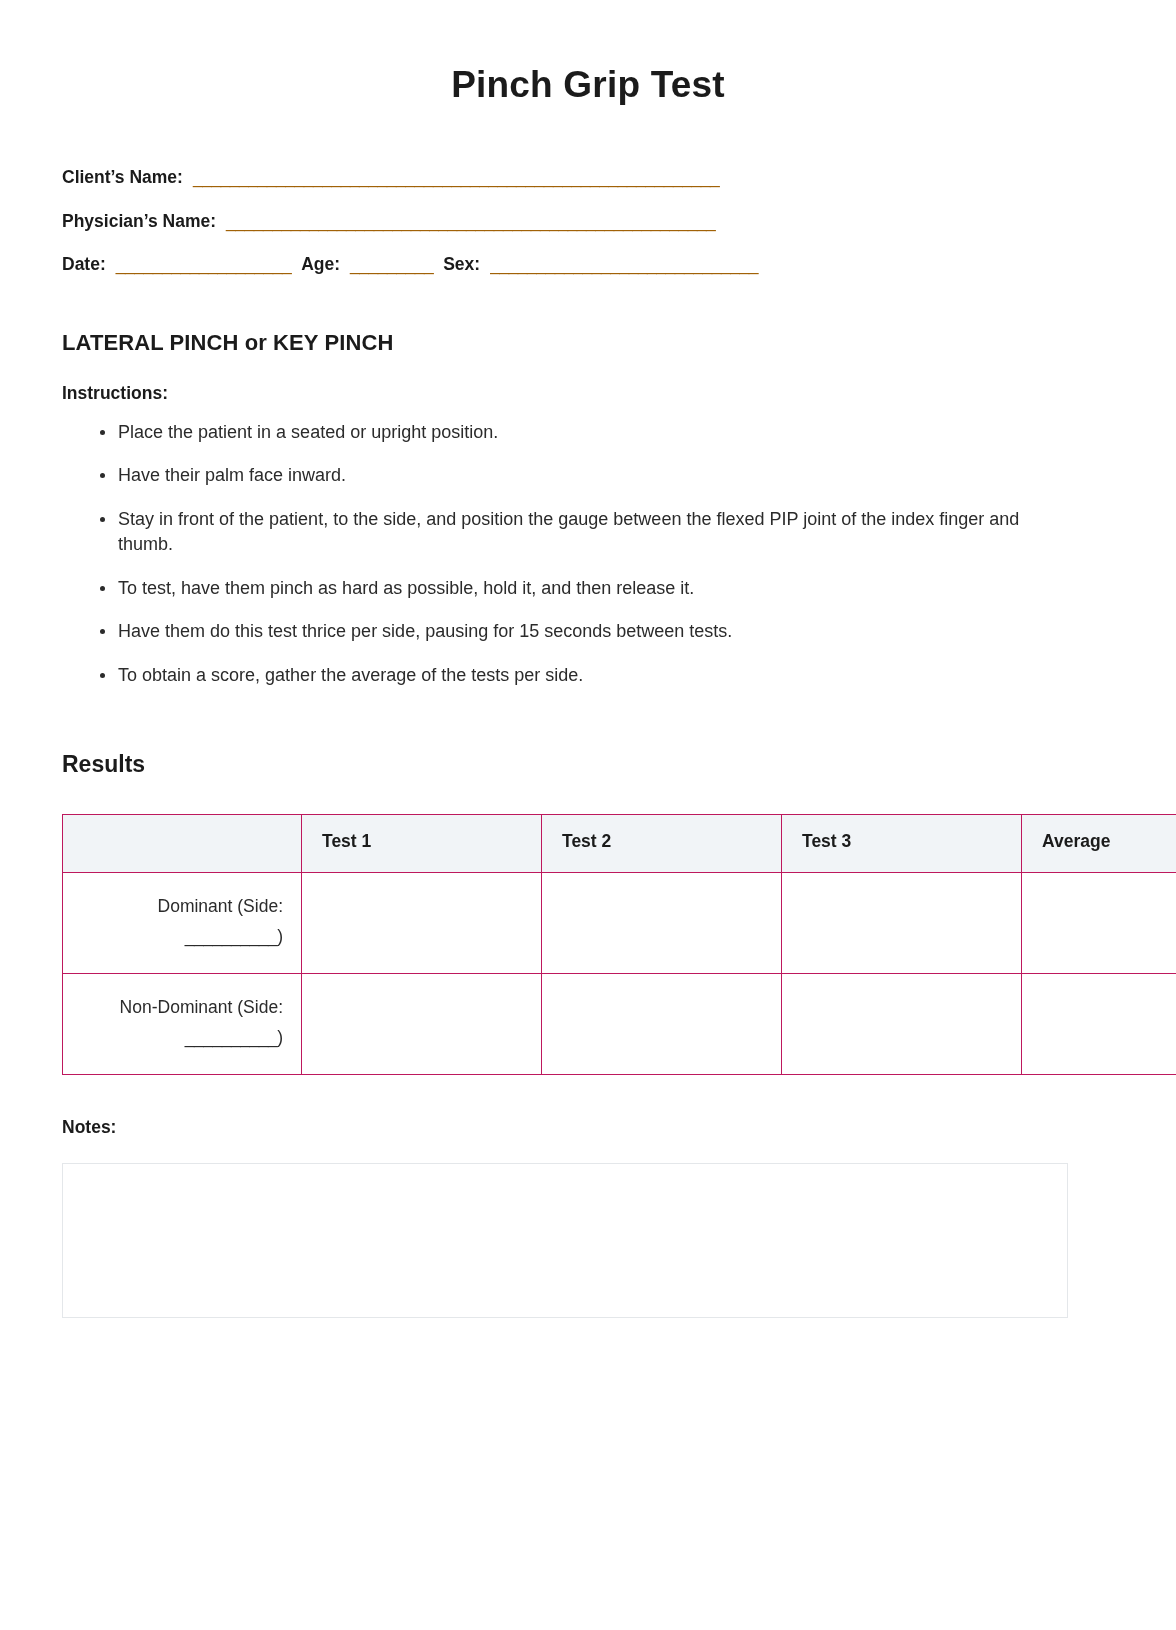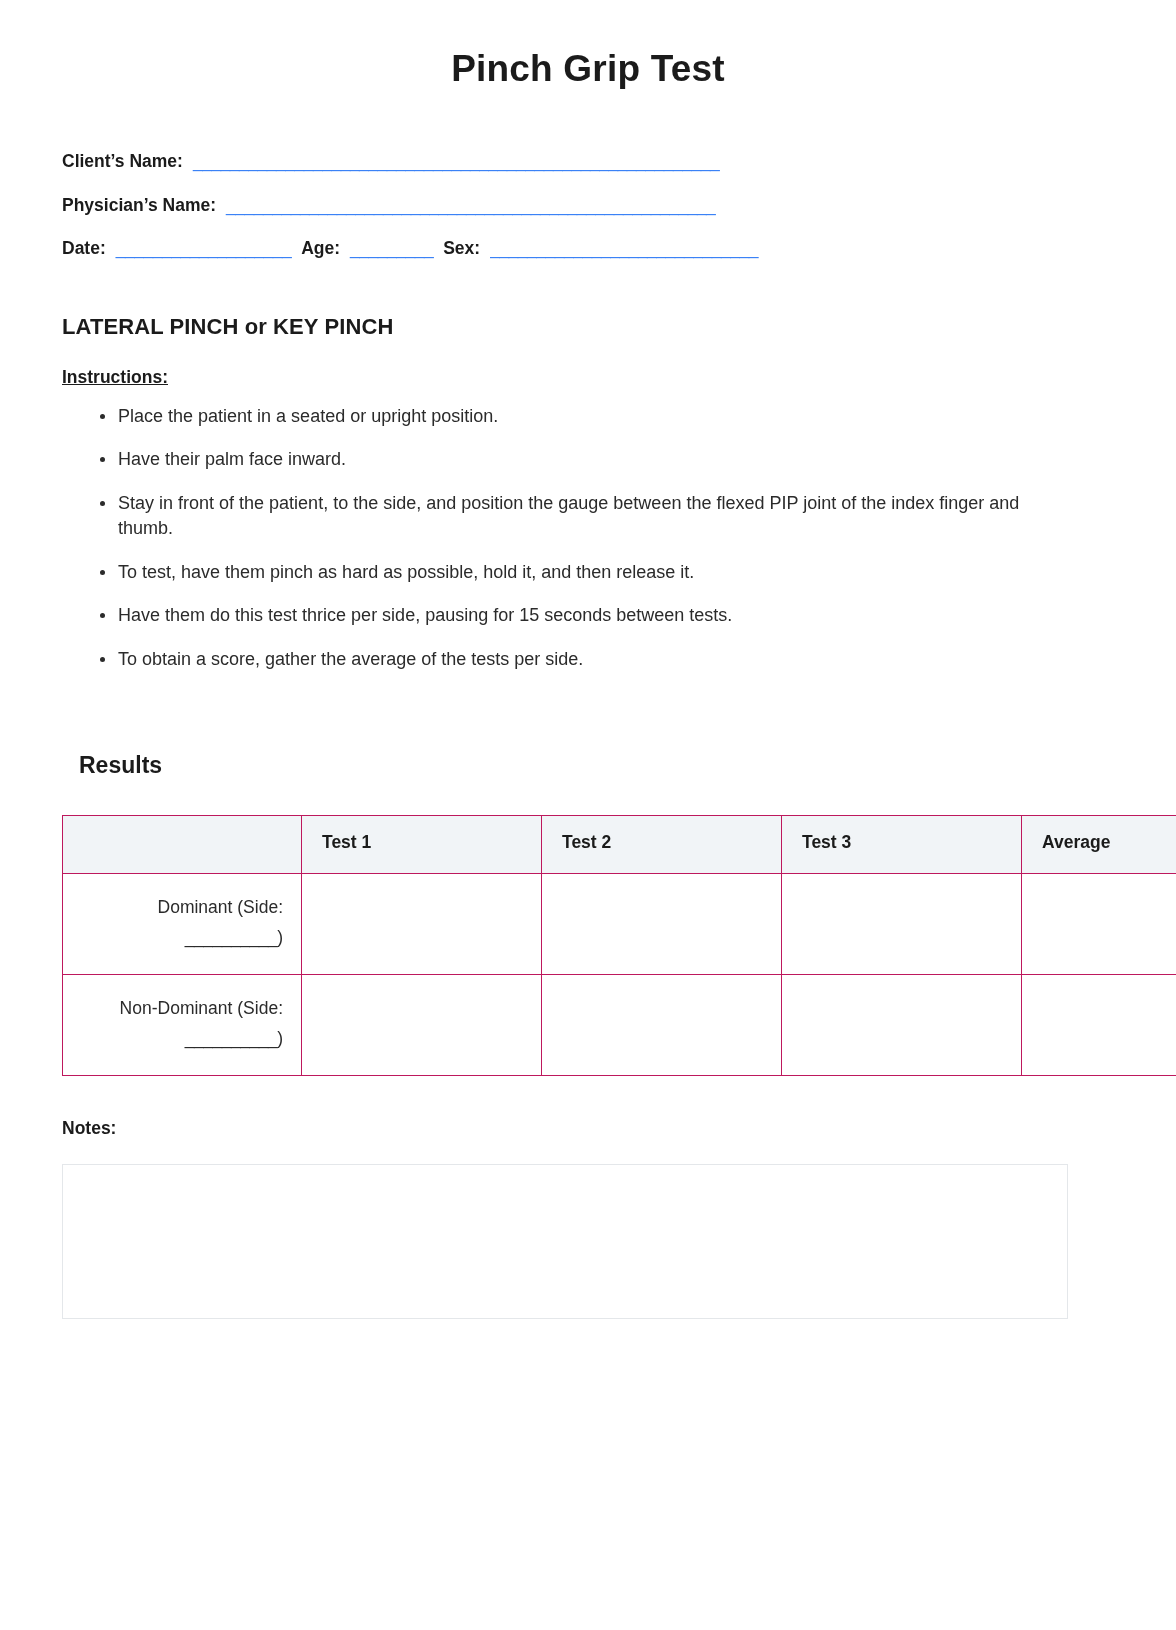--- a/index.html
+++ b/index.html
@@ -13,21 +13,21 @@
     font-family: "Liberation Sans", sans-serif;
     color: #1f1f1f;
     -webkit-font-smoothing: antialiased;
   }
   .page {
     position: relative;
     width: 1176px;
     height: 1630px;
     background: #ffffff;
     box-sizing: border-box;
-    padding: 0 62px;
+    padding: 16px 62px;
   }
   .doc-title {
     margin: 0;
     padding-top: 48px;
     text-align: center;
     font-size: 37px;
     font-weight: bold;
     letter-spacing: 0.2px;
     color: #1b1b1b;
   }
@@ -40,39 +40,38 @@
     color: #1b1b1b;
     line-height: 1.0;
     margin-bottom: 26px;
     white-space: nowrap;
   }
   .field-row:last-child { margin-bottom: 0; }
   .field-label { font-weight: bold; }
   .rule {
     font-weight: normal;
     letter-spacing: -0.5px;
-    color: #3b82f6;
+    color: #a16207;
   }
   .gap-inline { display: inline-block; width: 10px; }
 
   .section-head {
     margin: 0;
     padding-top: 56px;
     font-size: 22px;
     font-weight: bold;
     color: #1b1b1b;
     letter-spacing: 0.1px;
   }
   .sub-head {
     margin: 0;
     padding-top: 27px;
     font-size: 17.5px;
     font-weight: bold;
     color: #1b1b1b;
-    text-decoration: underline;
   }
   ul.instructions {
     margin: 16px 0 0 0;
     padding-left: 38px;
     list-style: none;
   }
   ul.instructions li {
     position: relative;
     font-size: 18px;
     line-height: 1.42;
@@ -87,21 +86,21 @@
     position: absolute;
     left: 0;
     top: 10px;
     width: 5px;
     height: 5px;
     border-radius: 50%;
     background: #2b2b2b;
   }
 
   .results-head {
-    margin: 17px;
+    margin: 0;
     padding-top: 63px;
     font-size: 23px;
     font-weight: bold;
     color: #1b1b1b;
   }
 
   table.results-table {
     margin-top: 36px;
     width: 1006px;
     border-collapse: collapse;

